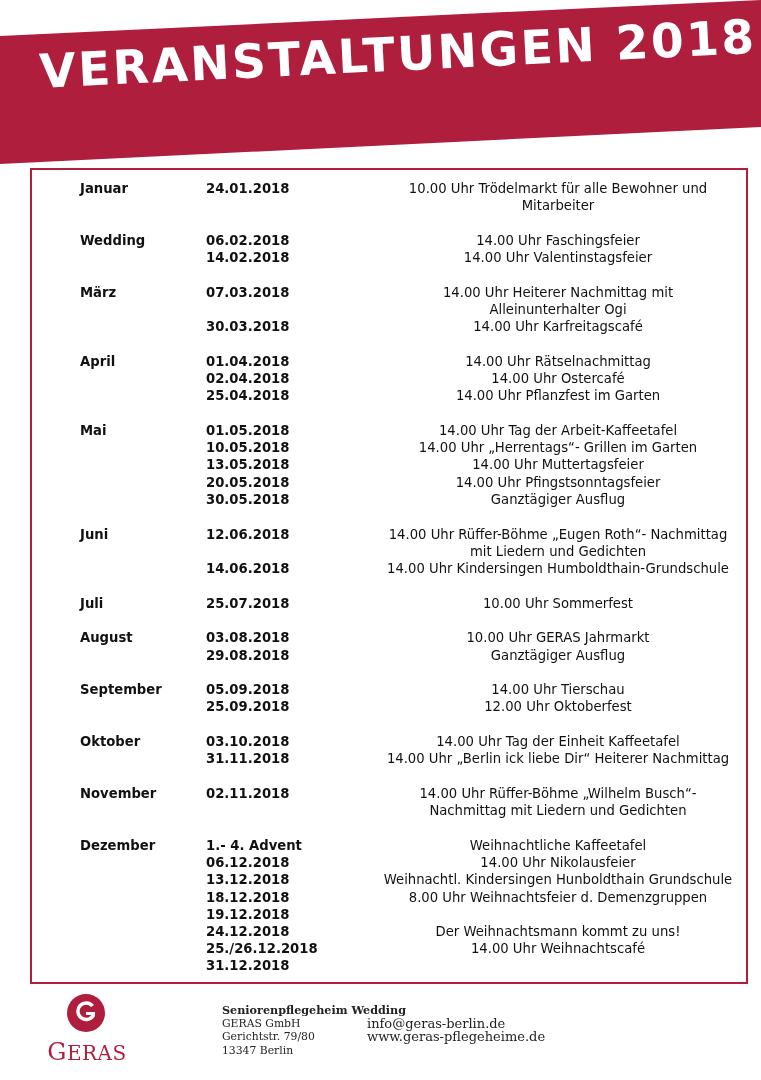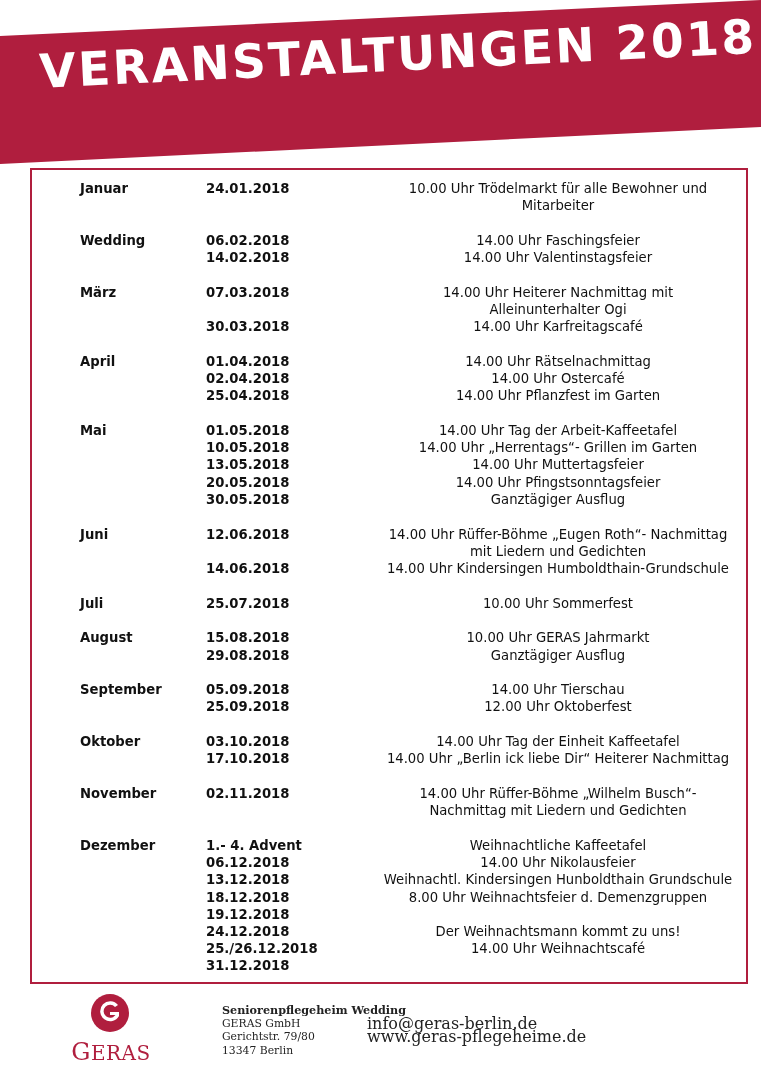--- a/index.html
+++ b/index.html
@@ -21,31 +21,31 @@
   }
 
   .rows { position: absolute; left: 48px; top: 10px; width: 700px; }
   .month-block { margin-bottom: 17.5px; }
   .row { display: flex; align-items: flex-start; font-size: 13.2px; line-height: 17.2px; }
   .month { width: 126px; font-weight: bold; flex-shrink: 0; }
   .date { width: 162px; font-weight: bold; flex-shrink: 0; }
   .desc { width: 380px; white-space: pre-line; flex-shrink: 0; text-align: center; }
 
   .footer { position: absolute; left: 0; top: 990px; width: 761px; height: 90px; }
-  .logo { position: absolute; left: 42px; top: 4px; width: 90px; height: 80px; margin-left: 24px; }
+  .logo { position: absolute; left: 42px; top: 4px; width: 90px; height: 80px; }
   .logo-circle { position: absolute; left: 25px; top: 0; width: 38px; height: 38px; }
   .logo-text {
     position: absolute; left: 0; top: 44px; width: 90px; text-align: center;
     font-family: "DejaVu Serif", "Liberation Serif", serif; font-size: 20px;
     color: #B01E3E; letter-spacing: 0.5px;
   }
   .logo-text .big { font-size: 24px; }
   .address { position: absolute; left: 186px; top: 14px; font-family: "DejaVu Serif", "Liberation Serif", serif; font-size: 10.8px; line-height: 13.2px; color: #222; margin-left: 36px; }
   .address .org { font-weight: bold; font-size: 11.2px; }
-  .contact { position: absolute; left: 367px; top: 27px; font-family: "DejaVu Serif", "Liberation Serif", serif; font-size: 16px; line-height: 13.2px; color: #222; }
+  .contact { position: absolute; left: 367px; top: 27px; font-family: "DejaVu Serif", "Liberation Serif", serif; font-size: 13px; line-height: 13.2px; color: #222; }
 </style>
 </head>
 <body>
 
 <div class="banner">
   <svg width="761" height="170">
     <polygon points="0,36 761,0 761,127 0,164" fill="#B01E3E"></polygon>
   </svg>
   <div class="banner-title">VERANSTALTUNGEN 2018</div>
 </div>
@@ -145,21 +145,21 @@
       <div class="month-block">
         <div class="row">
           <div class="month">Juli</div>
           <div class="date">25.07.2018</div>
           <div class="desc">10.00 Uhr Sommerfest</div>
         </div>
       </div>
       <div class="month-block">
         <div class="row">
           <div class="month">August</div>
-          <div class="date">15.08.2018</div>
+          <div class="date">03.08.2018</div>
           <div class="desc">10.00 Uhr GERAS Jahrmarkt</div>
         </div>
         <div class="row">
           <div class="month"></div>
           <div class="date">29.08.2018</div>
           <div class="desc">Ganztägiger Ausflug</div>
         </div>
       </div>
       <div class="month-block">
         <div class="row">
@@ -174,21 +174,21 @@
         </div>
       </div>
       <div class="month-block">
         <div class="row">
           <div class="month">Oktober</div>
           <div class="date">03.10.2018</div>
           <div class="desc">14.00 Uhr Tag der Einheit Kaffeetafel</div>
         </div>
         <div class="row">
           <div class="month"></div>
-          <div class="date">17.10.2018</div>
+          <div class="date">31.11.2018</div>
           <div class="desc">14.00 Uhr „Berlin ick liebe Dir“ Heiterer Nachmittag</div>
         </div>
       </div>
       <div class="month-block">
         <div class="row">
           <div class="month">November</div>
           <div class="date">02.11.2018</div>
           <div class="desc">14.00 Uhr Rüffer-Böhme „Wilhelm Busch“-
 Nachmittag mit Liedern und Gedichten</div>
         </div>

